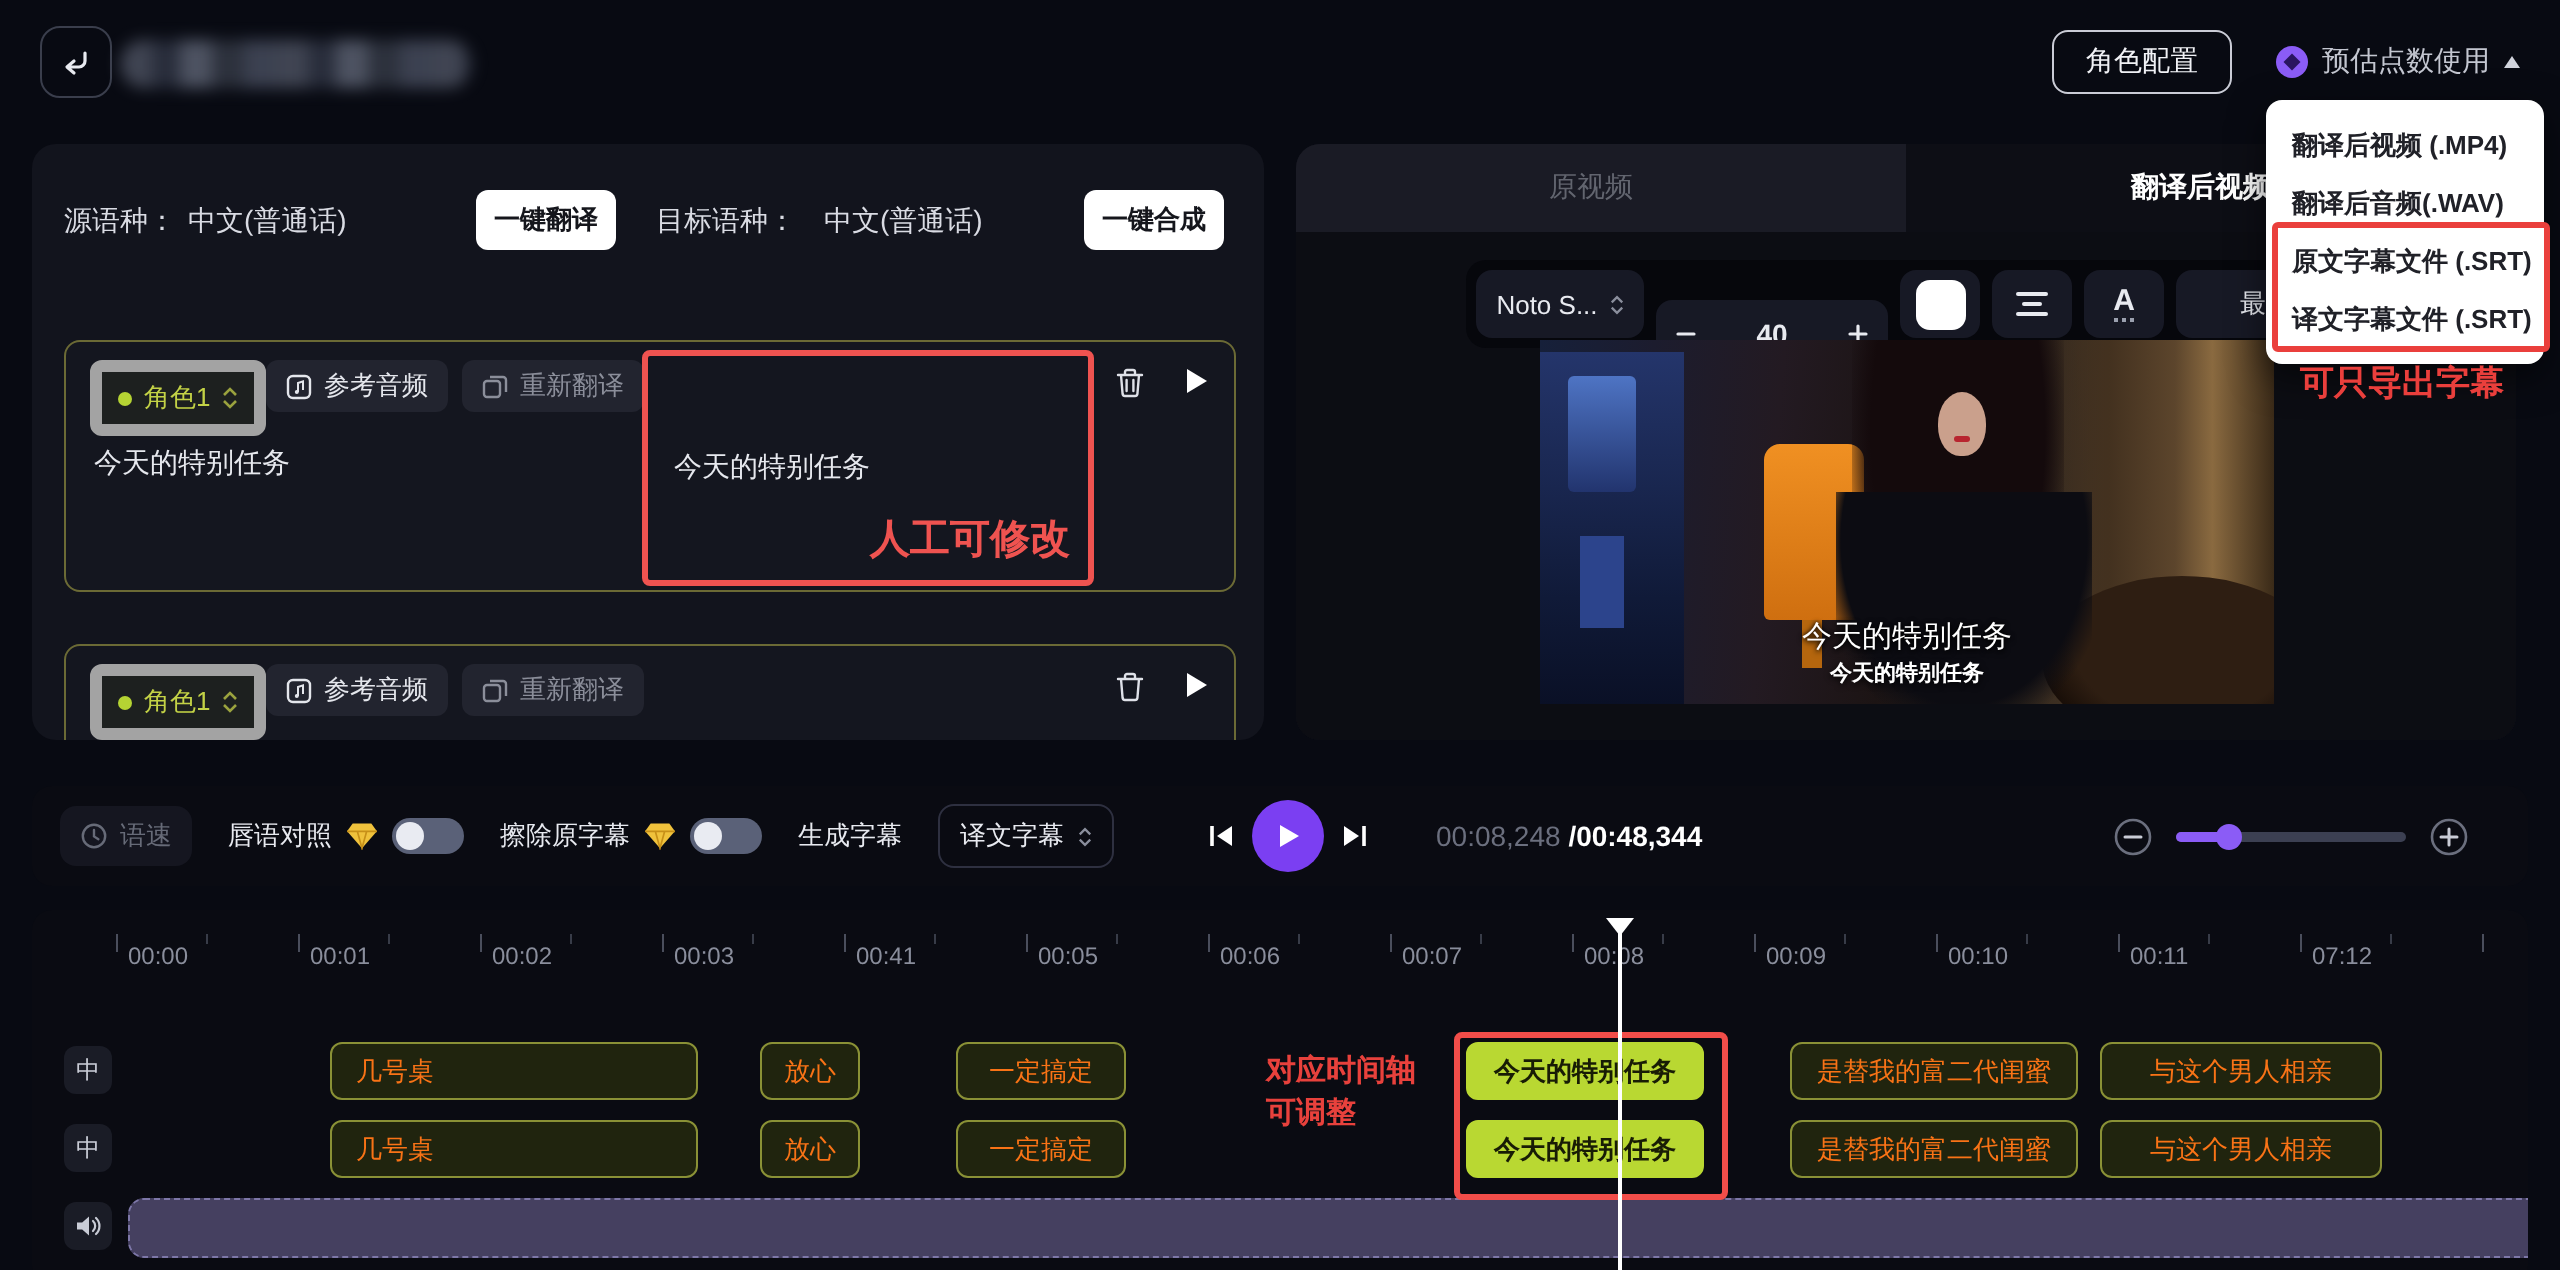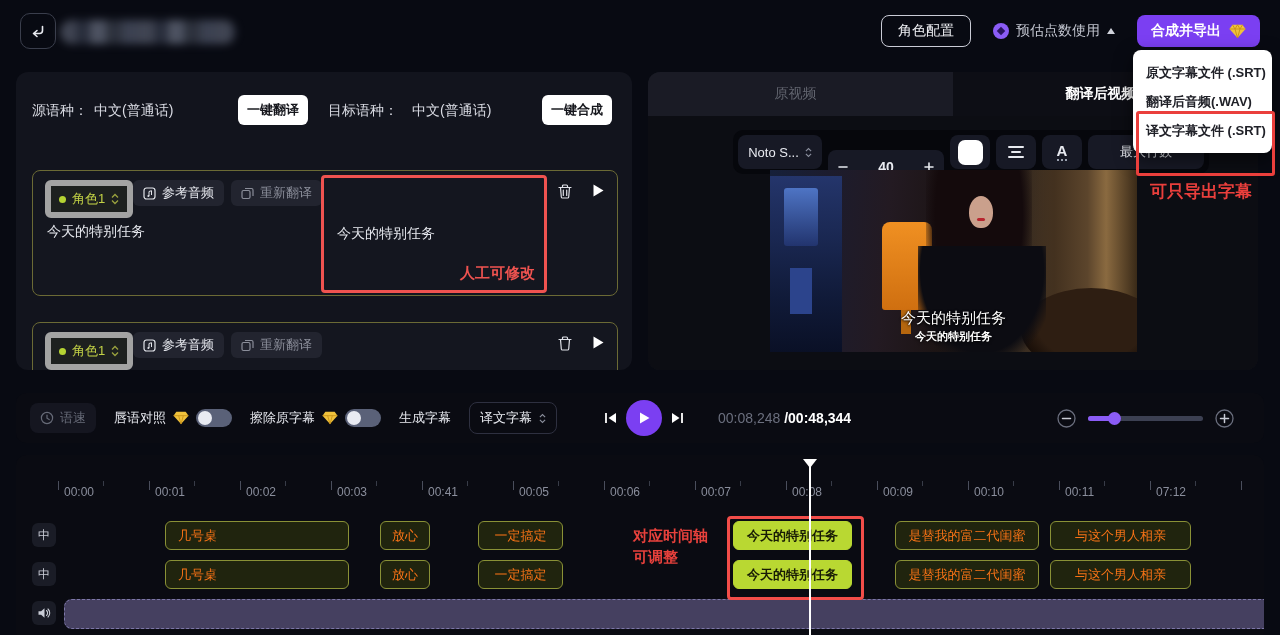--- a/index.html
+++ b/index.html
@@ -53,21 +53,21 @@
     display:flex;align-items:center;gap:6px;color:#e4e6ec;font-size:13px;cursor:pointer;font-family:inherit;}
   .chip.dim{color:#8b8e9a;}
   .chip-ref{left:100px;}
   .chip-rt{left:198px;}
   .card-icon{position:absolute;top:12px;cursor:pointer;display:flex;}
   .ic-trash{left:524px;}
   .ic-play{left:558px;}
   .src-text{position:absolute;left:14px;top:52px;font-size:14px;color:#e6e8ee;}
   .edit-box{position:absolute;left:288px;top:4px;width:220px;height:112px;border:3px solid #ef5350;border-radius:4px;}
   .edit-text{position:absolute;left:13px;top:47px;font-size:14px;color:#e6e8ee;}
-  .edit-note{position:absolute;right:9px;bottom:7px;font-size:15px;font-weight:bold;color:#ef5350;}
+  .edit-note{position:absolute;right:9px;bottom:7px;font-size:20px;font-weight:bold;color:#ef5350;}
 
   
   .tabbar{position:absolute;left:0;top:0;width:610px;height:44px;background:#1a1b25;}
   .tab{position:absolute;top:0;width:295px;height:44px;display:flex;align-items:center;justify-content:center;
     font-size:14px;cursor:pointer;font-family:Liberation Mono, monospace;}
   .tab-orig{left:0;color:#62656f;}
   .tab-trans{left:305px;background:#0d0e15;color:#ffffff;font-weight:bold;}
   .rp-content{position:absolute;left:0;top:44px;width:610px;height:254px;background:#0c0d13;}
   .font-toolbar{position:absolute;left:85px;top:14px;height:44px;background:#06070c;border-radius:10px;
     display:flex;align-items:center;gap:6px;padding:0 5px;}
@@ -117,21 +117,21 @@
   .timecode{margin-left:26px;font-size:14px;white-space:nowrap;}
   .tc-cur{color:#6b6f7e;}
   .tc-total{color:#fff;font-weight:bold;}
   .zoomer{position:absolute;right:30px;top:0;height:50px;display:flex;align-items:center;gap:12px;}
   .z-track{position:relative;width:115px;height:5px;border-radius:3px;background:#3c4052;cursor:pointer;}
   .z-fill{position:absolute;left:0;top:0;width:26px;height:5px;border-radius:3px;background:#8b5cf6;}
   .z-knob{position:absolute;left:20px;top:-4px;width:13px;height:13px;border-radius:50%;background:#8b5cf6;}
 
   
   .timeline{position:absolute;left:16px;top:455px;width:1248px;height:188px;background:#0a0b12;border-radius:10px;}
-  .ruler{position:absolute;left:0;top:18px;width:1248px;height:36px;cursor:pointer;text-align:center;}
+  .ruler{position:absolute;left:0;top:4px;width:1248px;height:36px;cursor:pointer;text-align:center;}
   .tick{position:absolute;top:8px;width:1px;height:9px;background:#4a4e5c;}
   .tick.minor{height:5px;background:#383c48;}
   .ticklabel{position:absolute;top:12px;font-size:12px;color:#8a8e9c;}
   .playhead{position:absolute;left:793px;top:5px;bottom:2px;width:2px;background:#fff;z-index:8;cursor:ew-resize;}
   .playhead::before{content:"";position:absolute;left:-6px;top:-1px;border-left:7px solid transparent;
     border-right:7px solid transparent;border-top:9px solid #fff;}
   .trackbadge{position:absolute;left:16px;width:24px;height:24px;background:#1a1c26;border-radius:6px;
     color:#c9ccd6;font-size:12px;display:flex;align-items:center;justify-content:center;}
   .blk{position:absolute;height:29px;background:#20240e;border:1px solid #8a9136;border-radius:6px;color:#f97316;
     font-size:13px;display:flex;align-items:center;justify-content:center;box-sizing:border-box;cursor:grab;white-space:nowrap;overflow:hidden;}
@@ -158,27 +158,20 @@
       </svg>
     </button>
     <div class="title-blur"></div>
     <div class="topbar-right">
       <button class="outline-btn">角色配置</button>
       <div class="points">
         <span class="points-icon"></span>
         <span>预估点数使用</span>
         <span class="caret-up"></span>
       </div>
-      <button class="export-btn">
-        <span>合成并导出</span>
-        <svg class="gem" width="17" height="15" viewBox="0 0 17 15">
-          <path d="M3.5 0.8 h10 l3 4.2 -8 9 -8 -9 z" fill="#f0c23c"></path>
-          <path d="M0.5 5 h16 M3.5 0.8 l2.5 4.2 2.5 -4.2 2.5 4.2 2.5 -4.2 M6 5 l2.5 9 2.5 -9" fill="none" stroke="#c79018" stroke-width="0.9"></path>
-        </svg>
-      </button>
     </div>
   </div>
 
   <div class="panel lp">
     <div class="lp-head">
       <span class="lbl" style="left:0;">源语种：</span>
       <span class="lbl" style="left:62px;">中文(普通话)</span>
       <button class="white-btn" style="left:206px;">一键翻译</button>
       <span class="lbl" style="left:296px;">目标语种：</span>
       <span class="lbl" style="left:380px;">中文(普通话)</span>
@@ -462,20 +455,21 @@
     <div class="tl-note">
       <div>对应时间轴</div>
       <div>可调整</div>
     </div>
 
     <div class="audiobar"></div>
     <div class="playhead"></div>
   </div>
 
   <div class="menu">
+    <div class="menu-item">翻译后视频 (.MP4)</div>
+    <div class="menu-item">翻译后音频(.WAV)</div>
     <div class="menu-item">原文字幕文件 (.SRT)</div>
-    <div class="menu-item">翻译后音频(.WAV)</div>
     <div class="menu-item">译文字幕文件 (.SRT)</div>
   </div>
   <div class="menu-redbox"></div>
   <div class="menu-note">可只导出字幕</div>
 
 </div>
 
 </body></html>

